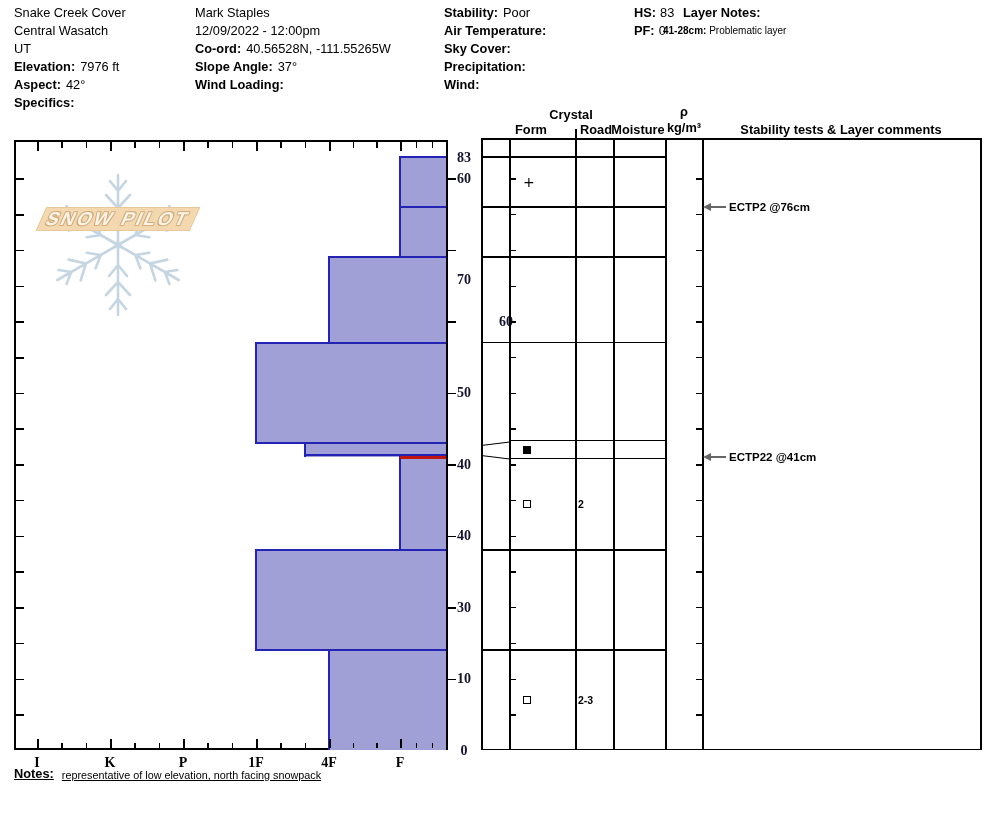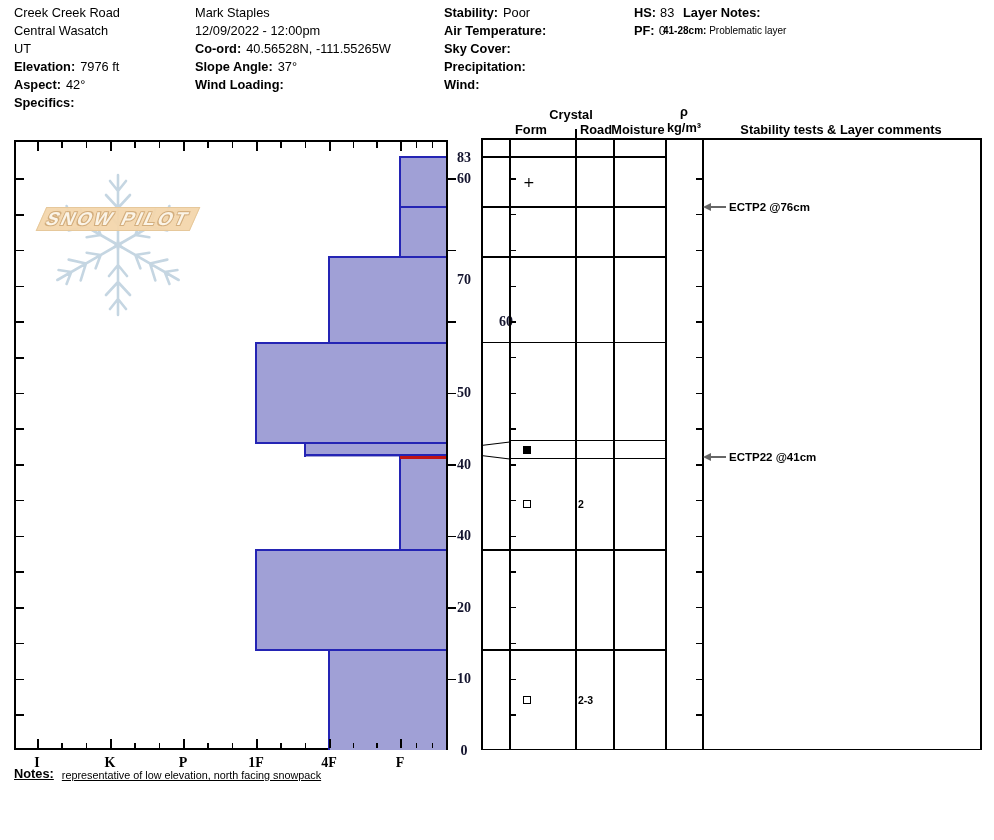--- a/index.html
+++ b/index.html
@@ -30,21 +30,21 @@
   .notes-row b{font-size:12.8px;font-weight:bold;margin-right:8px;}
   .notes-row span{font-size:10.8px;}
 </style>
 </head>
 <body>
 
 <div id="canvas">
 
   <div>
 
-    <div class="line" style="left:14px;top:5px">Creek Creek Road</div>
+    <div class="line" style="left:14px;top:5px">Snake Creek Cover</div>
     <div class="line" style="left:14px;top:23px">Central Wasatch</div>
     <div class="line" style="left:14px;top:41px">UT</div>
     <div class="line lv" style="left:14px;top:59px">
       <b>Elevation:</b><span>7976 ft</span>
     </div>
     <div class="line lv" style="left:14px;top:77px">
       <b>Aspect:</b><span>42°</span>
     </div>
     <div class="line lv" style="left:14px;top:95px">
       <b>Specifics:</b><span></span>
@@ -205,21 +205,21 @@
       <div style="position: absolute; left: 16px; top: 214.157px; width: 8px; height: 1.5px; background: rgb(0, 0, 0);"></div>
       <div style="position: absolute; left: 16px; top: 178.434px; width: 8px; height: 1.5px; background: rgb(0, 0, 0);"></div>
       <div style="position: absolute; left: 448px; top: 178.434px; width: 8px; height: 1.5px; background: rgb(0, 0, 0);"></div>
       <div class="depth-label" style="left: 450px; top: 148.5px;">83</div>
       <div class="depth-label" style="left: 450px; top: 169.934px;">60</div>
       <div class="depth-label" style="left: 450px; top: 241.38px; margin-top: 30px;">70</div>
       <div class="depth-label" style="left: 450px; top: 312.825px; margin-left: 42px;">60</div>
       <div class="depth-label" style="left: 450px; top: 384.271px;">50</div>
       <div class="depth-label" style="left: 450px; top: 455.717px;">40</div>
       <div class="depth-label" style="left: 450px; top: 527.163px;">40</div>
-      <div class="depth-label" style="left: 450px; top: 598.608px;">20</div>
+      <div class="depth-label" style="left: 450px; top: 598.608px;">30</div>
       <div class="depth-label" style="left: 450px; top: 670.054px;">10</div>
       <div class="depth-label" style="left: 450px; top: 741.5px;">0</div>
       <div class="hard-label" style="left: 19px; top: 755px;">I</div>
       <div class="hard-label" style="left: 92px; top: 755px;">K</div>
       <div class="hard-label" style="left: 165px; top: 755px;">P</div>
       <div class="hard-label" style="left: 238px; top: 755px;">1F</div>
       <div class="hard-label" style="left: 311px; top: 755px;">4F</div>
       <div class="hard-label" style="left: 382px; top: 755px;">F</div>
       <div style="position: absolute; left: 481px; top: 138px; width: 1.5px; height: 612px; background: rgb(0, 0, 0);"></div>
       <div style="position: absolute; left: 509px; top: 138px; width: 1.5px; height: 612px; background: rgb(0, 0, 0);"></div>

